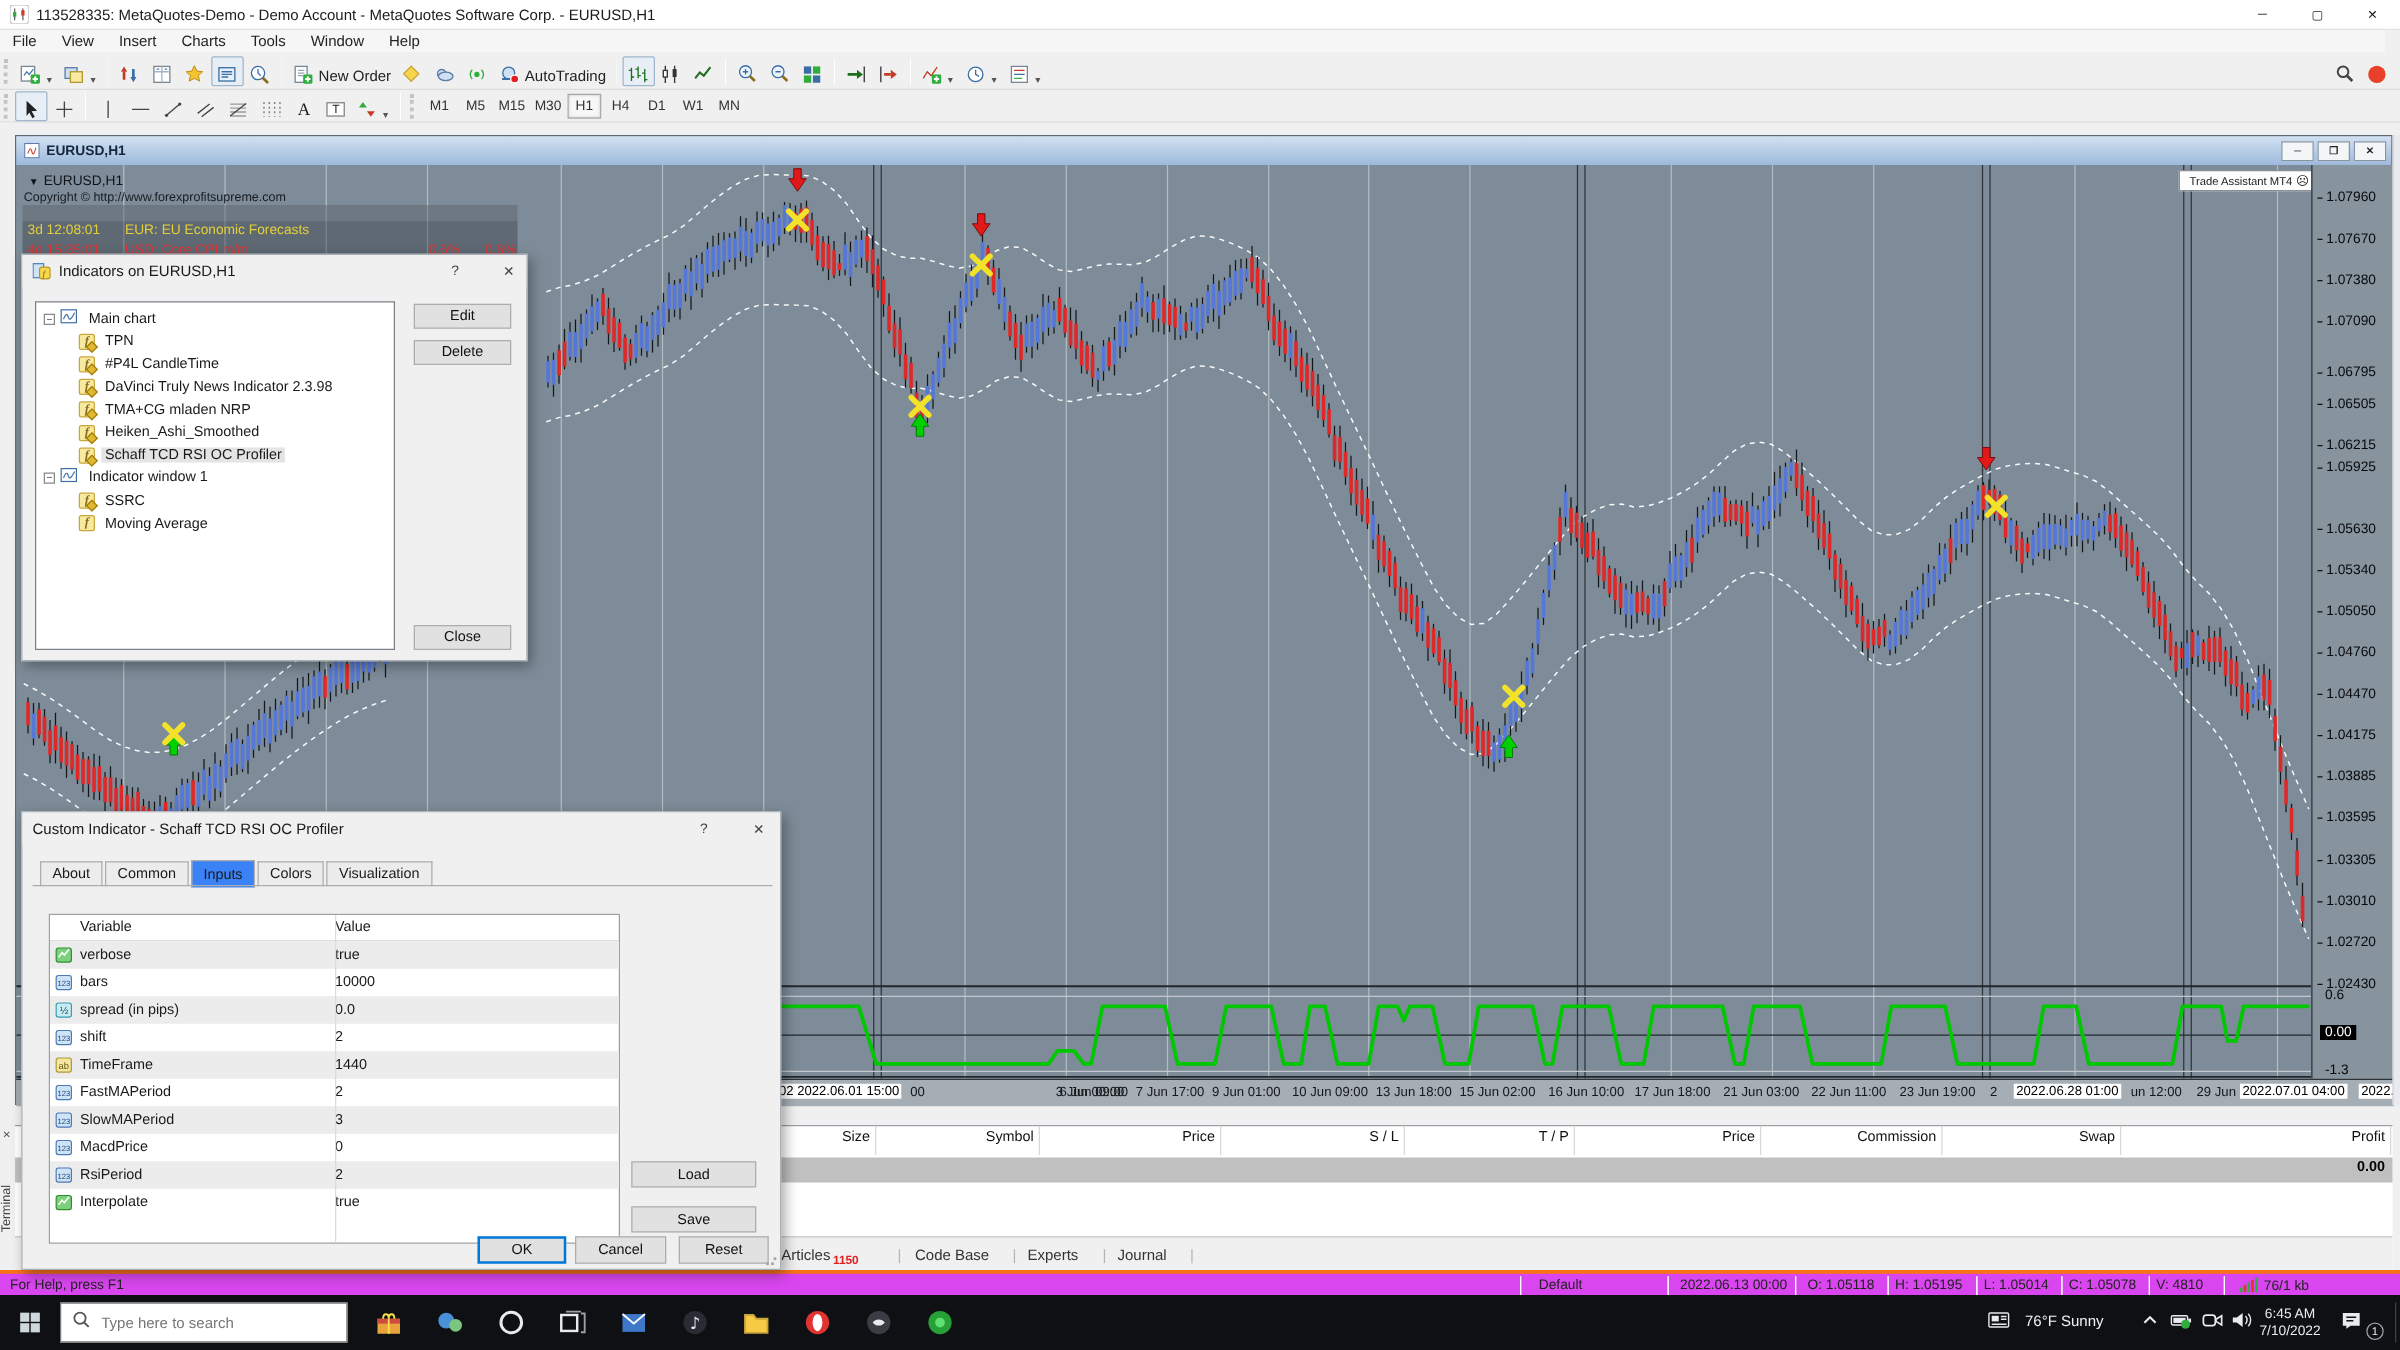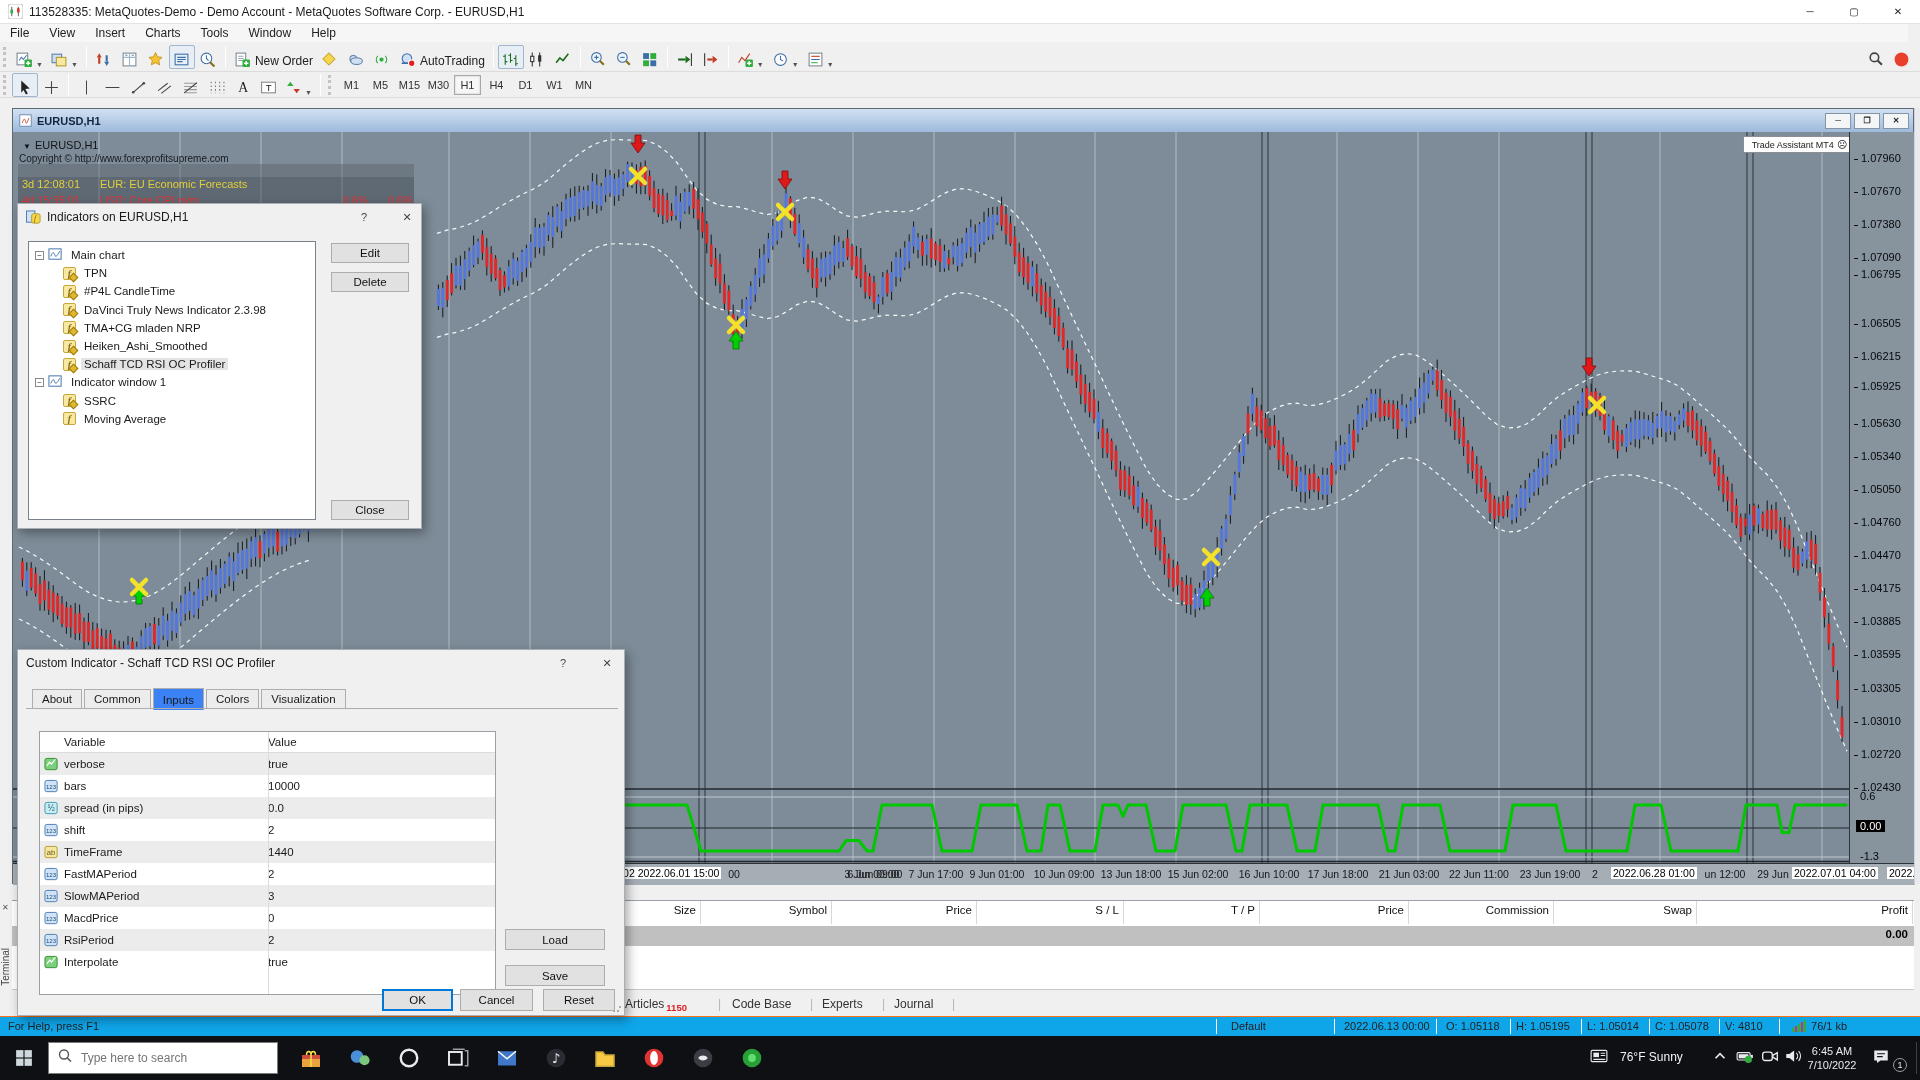--- a/index.html
+++ b/index.html
@@ -91,21 +91,21 @@
   #balrow{position:absolute;left:0;top:25px;width:100%;height:20px;background:#c0c0c0}
   #balprofit{position:absolute;top:2px;font-size:11.5px;font-weight:bold;color:#000;transform:translateX(-100%)}
   #termtabs{position:absolute;left:0;top:88px;width:100%;height:28px;background:#f0f0f0;border-top:1px solid #c8c8c8;font-size:12px;color:#333}
   .ttab{position:absolute;top:7px;white-space:nowrap}
   .ttab .badge{color:#e02020;font-size:9.5px;font-weight:bold;vertical-align:-3px;margin-left:2px}
   .ttsep{position:absolute;top:7px;color:#b5b5b5}
   #dock{position:absolute;left:0;top:98px;width:12px;height:918px;background:#f0f0f0}
   #dockx{position:absolute;left:2px;top:805px;font-size:8px;color:#555}
   #docklabel{position:absolute;left:0px;top:850px;writing-mode:vertical-rl;transform:rotate(180deg);font-size:10px;color:#444}
   
-  #statusbar{position:absolute;left:0;top:1016px;width:1920px;height:20px;background:#0ea5e9;border-top:1px solid #f97316;font-size:11px;color:#222}
+  #statusbar{position:absolute;left:0;top:1016px;width:1920px;height:20px;background:#d946ef;border-top:3px solid #f97316;font-size:11px;color:#222}
   .scell{position:absolute;top:3px;white-space:nowrap}
   .ssep{position:absolute;top:2px;width:1px;height:15px;background:#cfcfcf;border-right:1px solid #fff}
   
   #taskbar{position:absolute;left:0;top:1036px;width:1920px;height:44px;background:#0f1013;color:#e8eaed}
   #startbtn{position:absolute;left:0;top:0;width:48px;height:44px;display:flex;align-items:center;justify-content:center}
   #searchbox{position:absolute;left:48px;top:6px;width:230px;height:32px;background:#fff;border:1px solid #7a7a7a;display:flex;align-items:center;padding-left:8px}
   #searchbox input{border:none;outline:none;font-size:12px;color:#444;width:180px;font-family:"Liberation Sans",sans-serif;background:transparent}
   #searchbox svg{margin-right:8px}
   .pinned{position:absolute;top:0;width:46px;height:44px;display:flex;align-items:center;justify-content:center}
   .trayico{position:absolute;top:11px}
@@ -1260,24 +1260,24 @@
     <div id="tassist">
       <span>Trade Assistant MT4</span>
         <span class="face">☹</span>
     </div>
 
     <div id="paxis">
         <div class="plabel" style="top: 20px;"><span class="tick"></span>1.07960</div>
         <div class="plabel" style="top: 53px;"><span class="tick"></span>1.07670</div>
         <div class="plabel" style="top: 86px;"><span class="tick"></span>1.07380</div>
         <div class="plabel" style="top: 119px;"><span class="tick"></span>1.07090</div>
-        <div class="plabel" style="top: 136px;"><span class="tick"></span>1.06795</div>
+        <div class="plabel" style="top: 160px;"><span class="tick"></span>1.06795</div>
         <div class="plabel" style="top: 185px;"><span class="tick"></span>1.06505</div>
         <div class="plabel" style="top: 218px;"><span class="tick"></span>1.06215</div>
-        <div class="plabel" style="top: 248px;"><span class="tick"></span>1.05925</div>
+        <div class="plabel" style="top: 236px;"><span class="tick"></span>1.05925</div>
         <div class="plabel" style="top: 285px;"><span class="tick"></span>1.05630</div>
         <div class="plabel" style="top: 318px;"><span class="tick"></span>1.05340</div>
         <div class="plabel" style="top: 351px;"><span class="tick"></span>1.05050</div>
         <div class="plabel" style="top: 384px;"><span class="tick"></span>1.04760</div>
         <div class="plabel" style="top: 417px;"><span class="tick"></span>1.04470</div>
         <div class="plabel" style="top: 450px;"><span class="tick"></span>1.04175</div>
         <div class="plabel" style="top: 483px;"><span class="tick"></span>1.03885</div>
         <div class="plabel" style="top: 516px;"><span class="tick"></span>1.03595</div>
         <div class="plabel" style="top: 550px;"><span class="tick"></span>1.03305</div>
         <div class="plabel" style="top: 583px;"><span class="tick"></span>1.03010</div>

